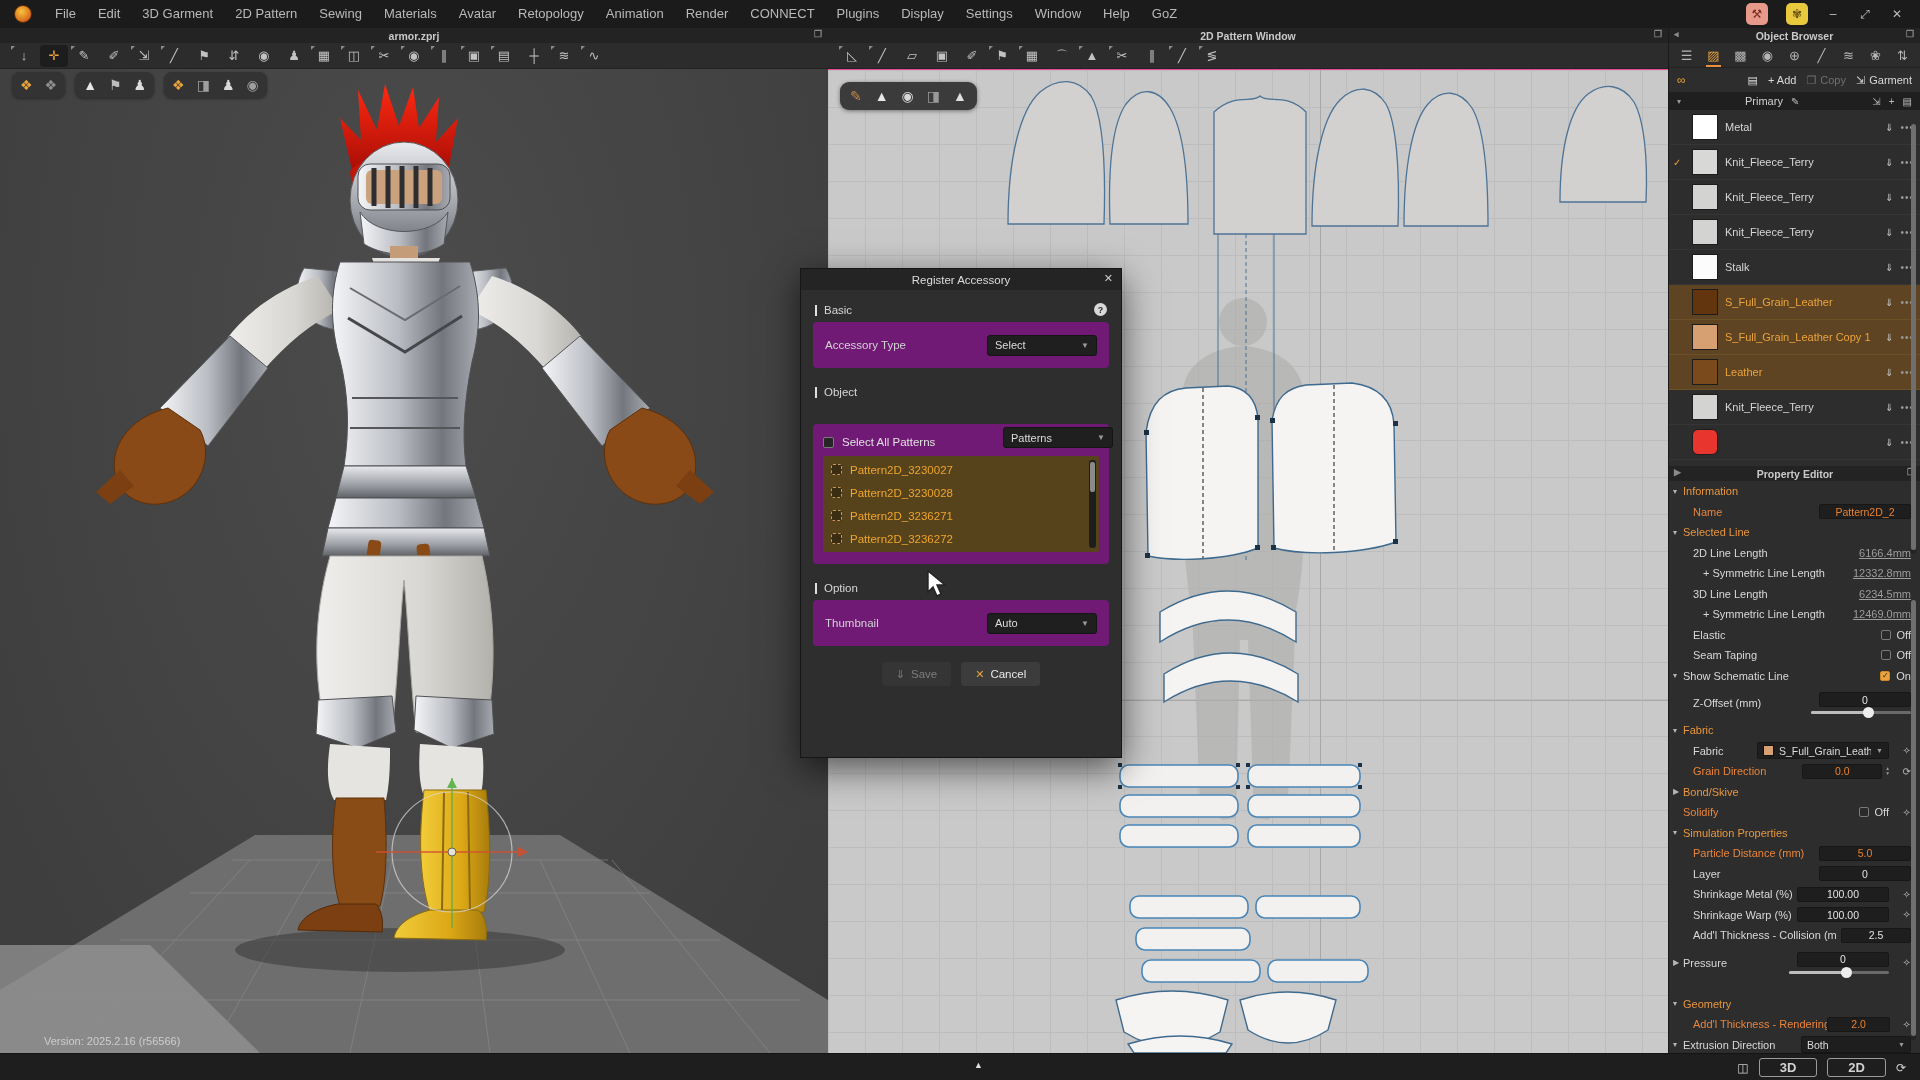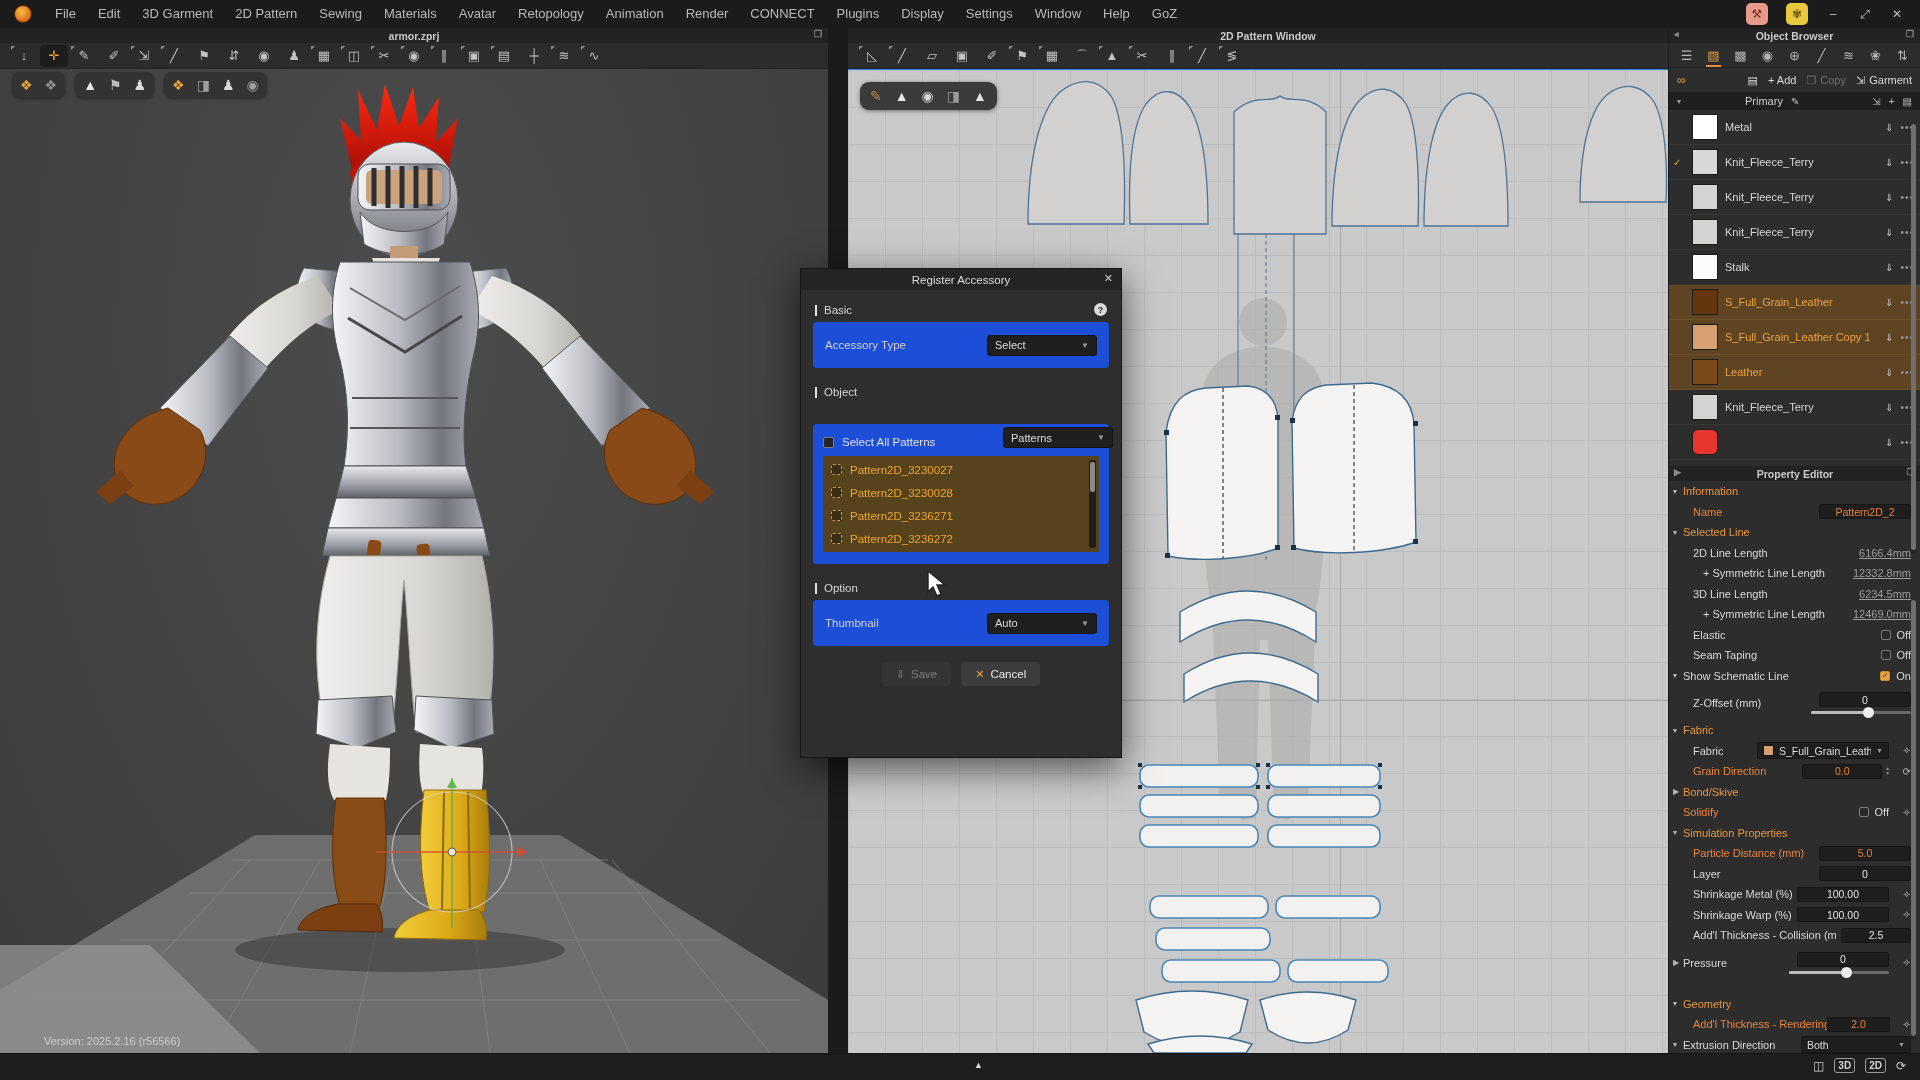--- a/index.html
+++ b/index.html
@@ -27,36 +27,36 @@
   .tbar { height:26px; background:#2c2c2c; border-bottom:1px solid #222; display:flex; align-items:center; padding-left:10px; gap:2px; }
   .ticon { width:28px; height:22px; display:flex; align-items:center; justify-content:center; color:#c2c2c2; font-size:13px; border-radius:4px; position:relative; }
   .ticon.active { background:#1d1d1d; color:#e8a33d; }
   .ticon .corner { position:absolute; left:1px; top:1px; width:0; height:0; border-left:4px solid #8a8a8a; border-bottom:4px solid transparent; }
   #disp3d { position:absolute; left:12px; top:44px; display:flex; gap:10px; }
   .pillgrp { background:#333333; border-radius:8px; height:26px; display:flex; align-items:center; padding:0 8px; gap:12px; box-shadow:0 1px 3px rgba(0,0,0,.4); }
   .pillico { font-size:14px; }
   #version { position:absolute; left:44px; bottom:6px; color:#cdcdcd; font-size:11px; z-index:5; }
 
   
-  #v2d { position:absolute; left:848px; top:28px; width:840px; height:1025px; background:#3b82f6; overflow:hidden; }
+  #v2d { position:absolute; left:828px; top:28px; width:840px; height:1025px; background:#ec4899; overflow:hidden; }
   #canvas2d { position:absolute; left:0; top:42px; width:840px; height:983px; background-color:#c9c9c9;
     background-image:linear-gradient(#bdbdbd 1px, transparent 1px), linear-gradient(90deg,#bdbdbd 1px, transparent 1px);
     background-size:37px 37px; }
   .axis-h { position:absolute; left:0; width:840px; height:1px; background:#a8a8a8; }
   .axis-v { position:absolute; top:0; width:1px; height:983px; background:#a8a8a8; }
   #pill2d { position:absolute; left:12px; top:54px; background:#3b3b3b; border-radius:9px; height:28px; display:flex; align-items:center; padding:0 10px; gap:13px; box-shadow:0 1px 4px rgba(0,0,0,.45); z-index:6; }
 
   
   #dialog { position:absolute; left:800px; top:268px; width:322px; height:490px; background:#2e2e2e; border:1px solid #161616; box-shadow:0 10px 34px rgba(0,0,0,.6); z-index:40; }
   #dialog .dtitle { height:21px; background:#242424; display:flex; align-items:center; justify-content:center; font-size:11.5px; color:#dcdcdc; position:relative; }
   #dialog .dtitle .x { position:absolute; right:8px; top:3px; color:#cfcfcf; font-size:11px; }
   .dsection { display:flex; align-items:center; margin:14px 14px 6px 14px; color:#d6d6d6; font-size:11.5px; position:relative; }
   .dsection::before { content:""; display:inline-block; width:2px; height:11px; background:#e0e0e0; margin-right:7px; }
   .dsection .q { position:absolute; right:0; top:-1px; width:13px; height:13px; border-radius:50%; background:#d8d8d8; color:#2a2a2a; font-size:9px; display:flex; align-items:center; justify-content:center; font-weight:bold; }
-  .dpanel { background:#1d4ed8; border-radius:4px; margin:6px 12px; padding:10px 12px; }
+  .dpanel { background:#701a75; border-radius:4px; margin:6px 12px; padding:10px 12px; }
   .drow { display:flex; align-items:center; justify-content:space-between; height:26px; }
   .drow .lbl { color:#d2d2d2; font-size:11.5px; }
   .dselect { width:110px; height:21px; background:#1f1f1f; border:1px solid #141414; border-radius:3px; display:flex; align-items:center; padding:0 7px; color:#dcdcdc; font-size:11px; justify-content:space-between; }
   .dselect .caret { color:#9a9a9a; font-size:8px; }
   .patlist-head { display:flex; align-items:center; height:24px; gap:8px; color:#e0e0e0; font-size:11.5px; }
   .cb { width:11px; height:11px; border:1px solid #7a7a7a; border-radius:2px; background:#262626; }
   .patlist { background:#57431b; border-radius:2px; margin-top:2px; position:relative; padding:2px 0; }
   .patrow { display:flex; align-items:center; gap:8px; height:23px; padding-left:8px; color:#eea42e; font-size:11.5px; }
   .patcb { width:11px; height:11px; border:1px dashed #c8945a; border-radius:2px; background:#3a2d12; }
   .patscroll { position:absolute; right:3px; top:4px; width:7px; height:88px; background:#1e1e1e; border-radius:3px; }
@@ -118,21 +118,21 @@
 
   
   .vscroll { position:absolute; width:5px; background:#242424; border-radius:3px; }
   .vscroll .vthumb { position:absolute; left:0; width:5px; background:#6f6f6f; border-radius:3px; }
 
   
   #statusbar { position:absolute; left:0; top:1053px; width:1920px; height:27px; background:#1e1e1e; border-top:1px solid #141414; z-index:45; }
   #statusbar .center-arrow { position:absolute; left:974px; top:6px; color:#e0e0e0; font-size:9px; }
   #statusbar .right-icons { position:absolute; right:14px; top:4px; display:flex; gap:10px; align-items:center; }
   .sb-ico { color:#c9c9c9; font-size:12px; }
-  .sb-badge { border:1px solid #9a9a9a; border-radius:3px; color:#d2d2d2; font-size:10px; padding:1px 3px; font-weight:bold; }
+  .sb-badge { border:1px solid #9a9a9a; border-radius:3px; color:#d2d2d2; font-size:13px; padding:1px 20px; font-weight:bold; }
 
   
   #cursor { position:absolute; left:926px; top:570px; z-index:60; }
 </style>
 </head>
 <body>
 
 <div id="menubar">
   <div class="logo">
       <div class="dot"></div>

